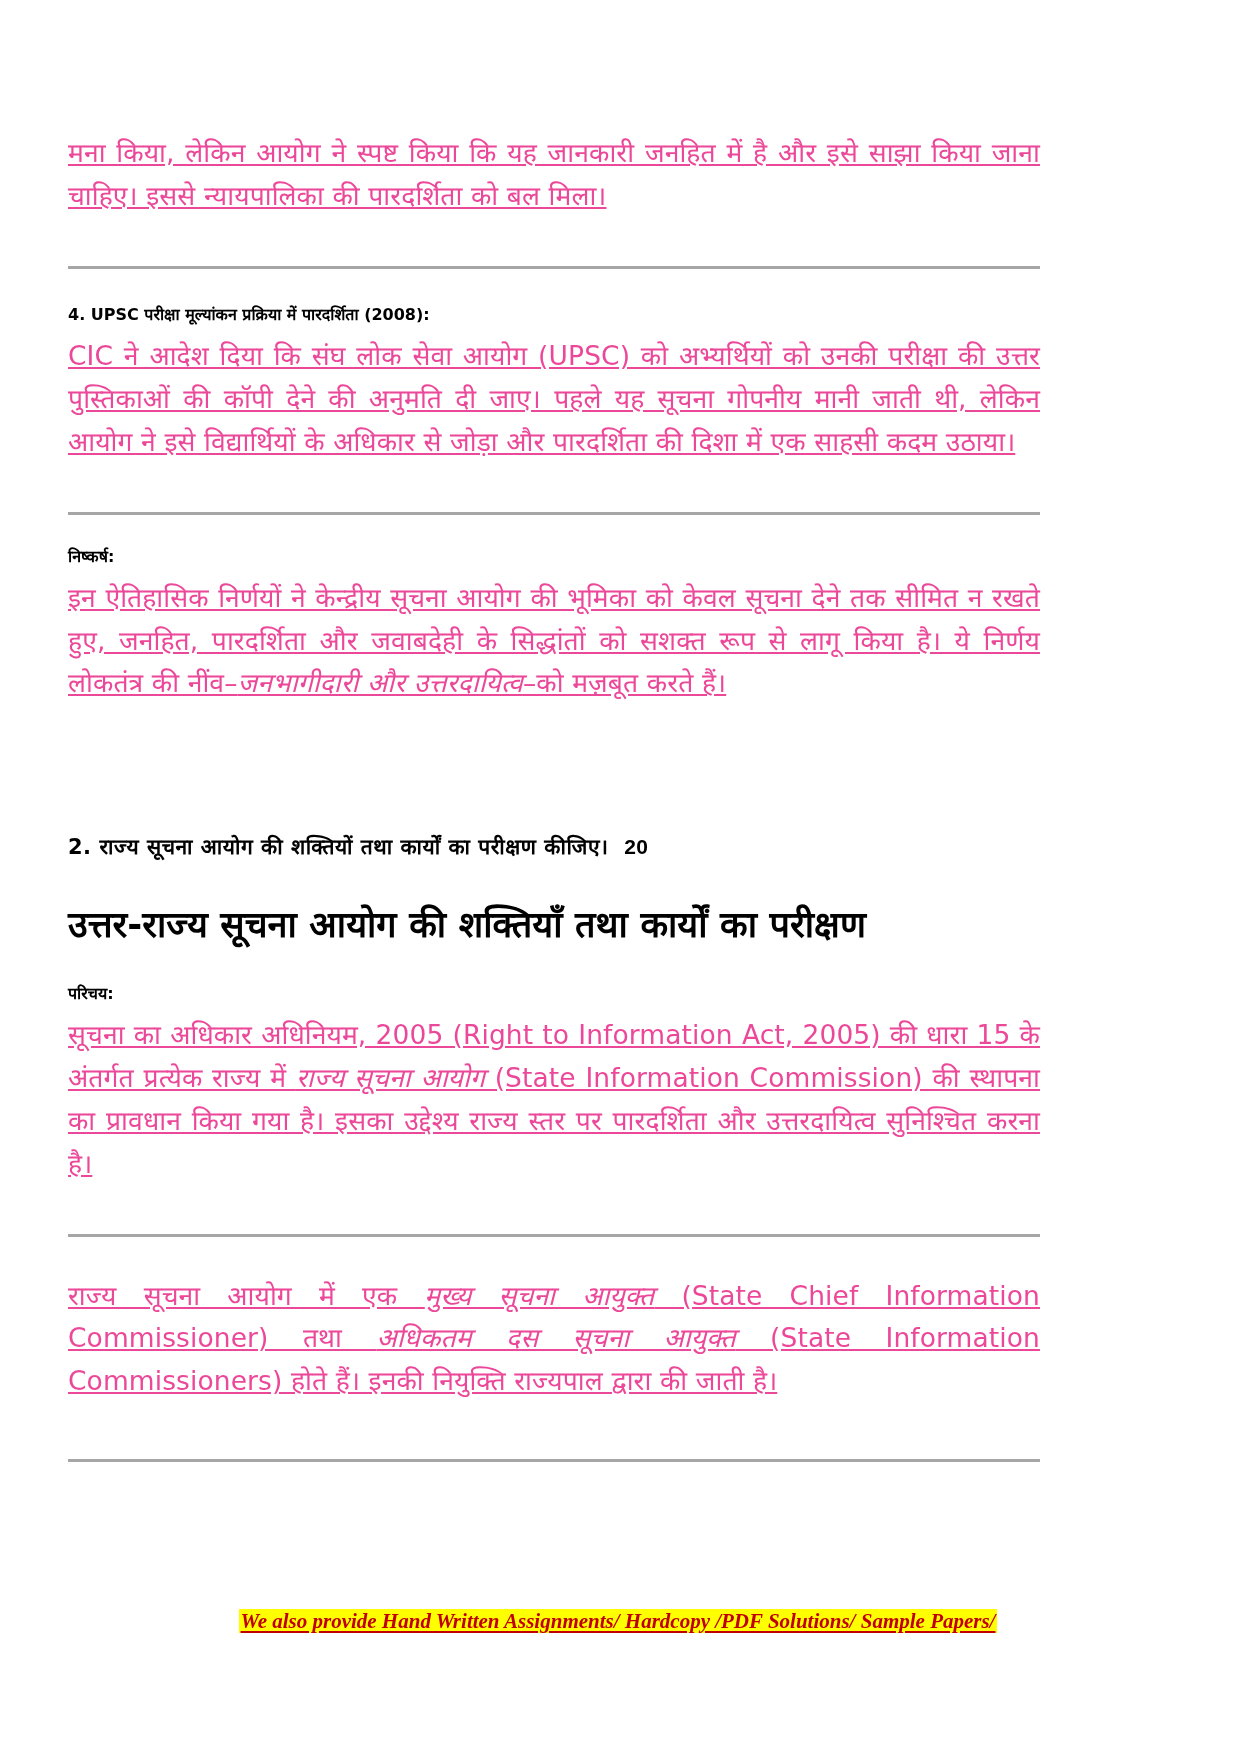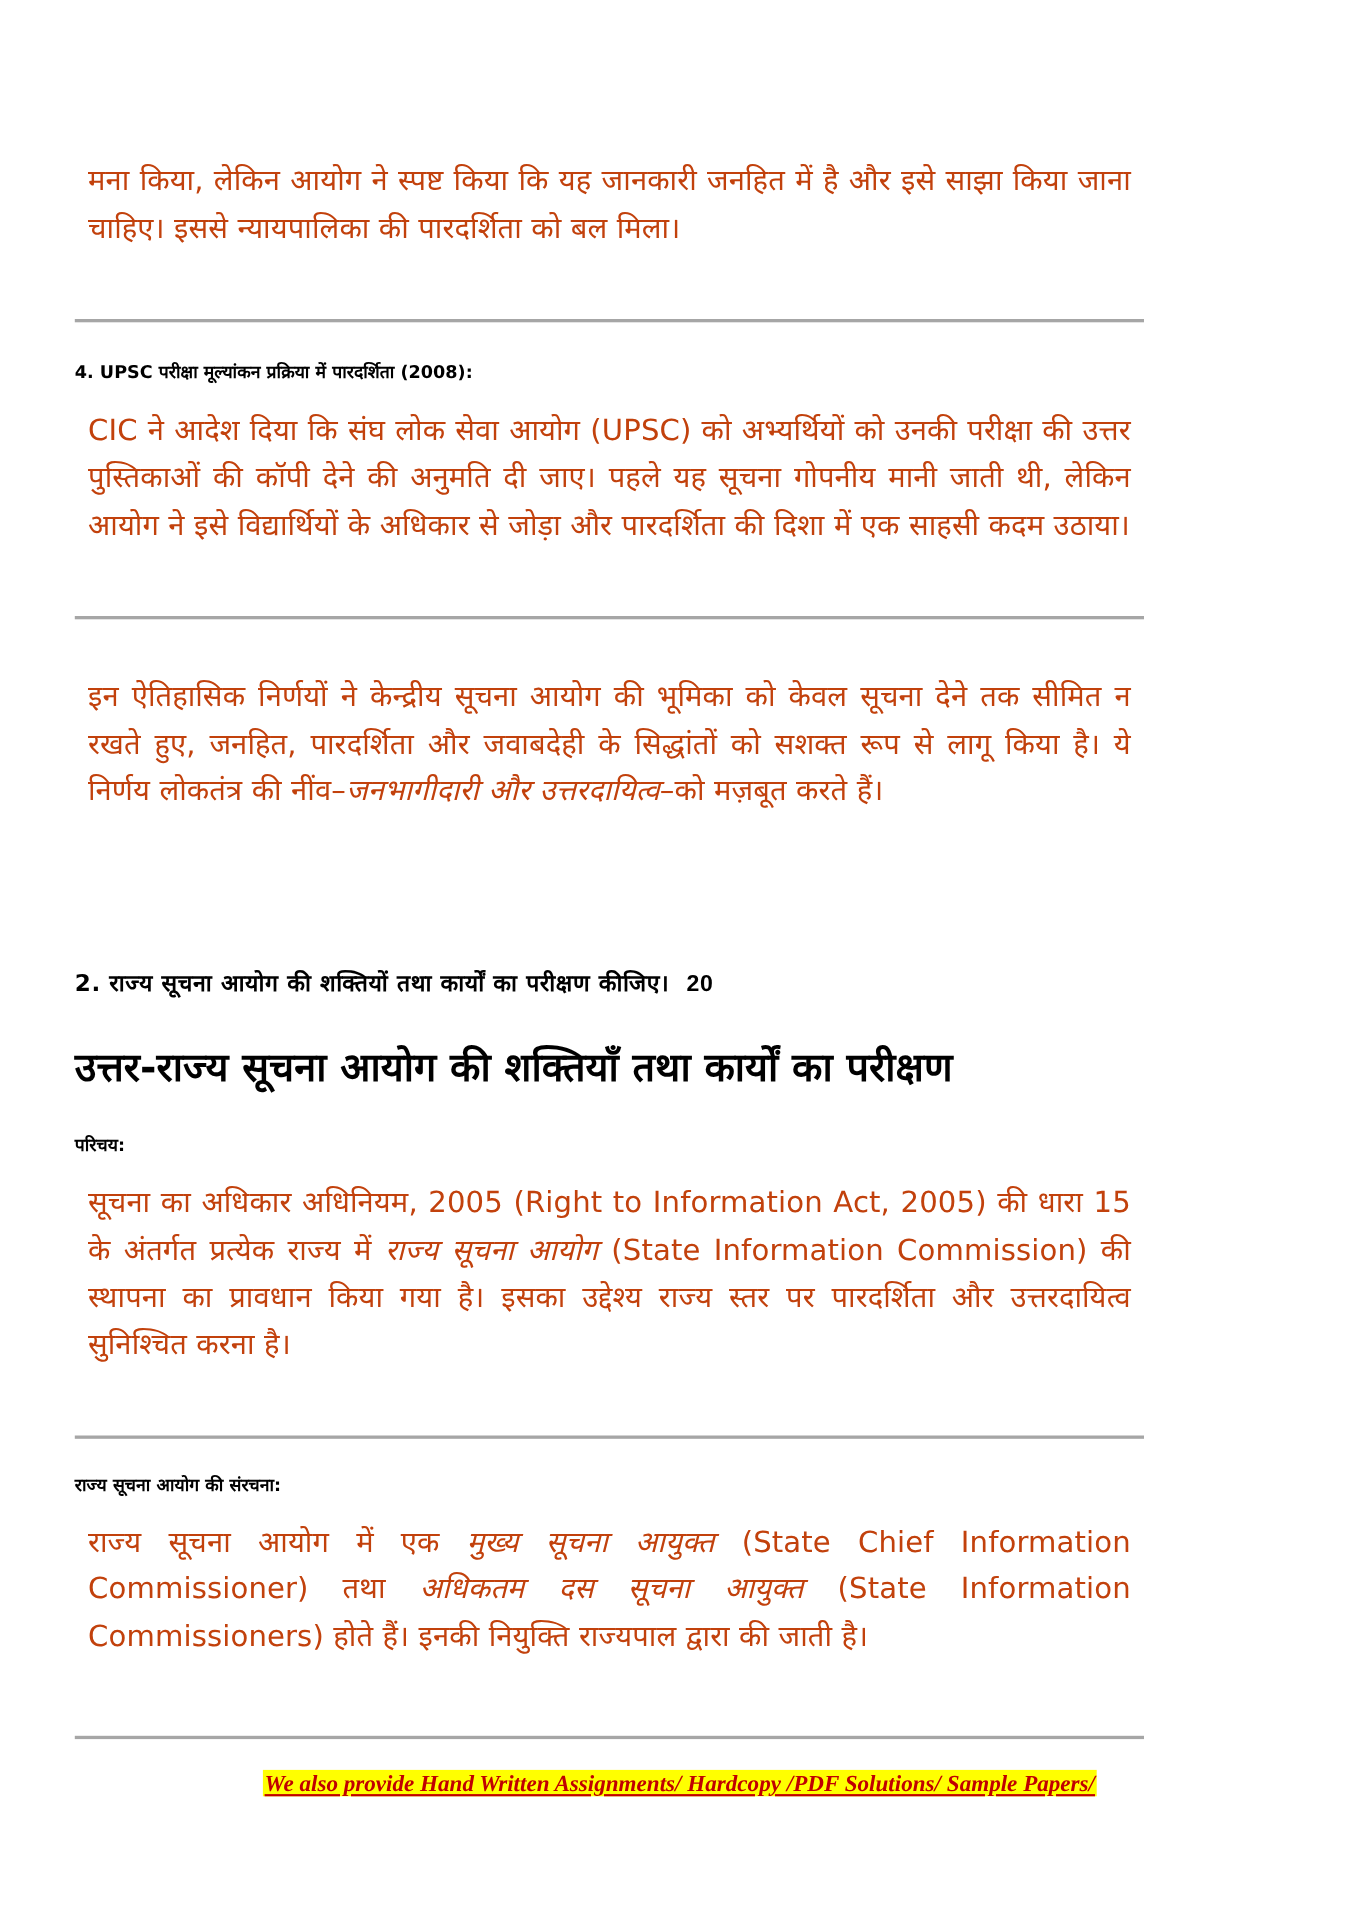--- a/index.html
+++ b/index.html
@@ -30,23 +30,24 @@
     width: 972px;
   }
 
   
   .para {
     font-family: "DejaVu Sans", "Liberation Sans", sans-serif;
     font-size: 26.5px;
     line-height: 1.62;
     text-align: justify;
     text-justify: inter-word;
-    margin: 12px;
-    color: #c2410c;
+    margin: 0;
+    color: #ec4899;
     letter-spacing: 0.1px;
+    text-decoration: underline;
   }
 
   .h-bold {
     font-family: "DejaVu Sans", "Liberation Sans", sans-serif;
     font-size: 16px;
     font-weight: bold;
     line-height: 1.5;
     margin: 0;
     color: #000;
   }
@@ -127,41 +128,41 @@
     <div class="sp-34"></div>
 
     <p class="h-bold">4. UPSC परीक्षा मूल्यांकन प्रक्रिया में पारदर्शिता (2008):</p>
     <div class="sp-8"></div>
     <p class="para">CIC ने आदेश दिया कि संघ लोक सेवा आयोग (UPSC) को अभ्यर्थियों को उनकी परीक्षा की उत्तर पुस्तिकाओं की कॉपी देने की अनुमति दी जाए। पहले यह सूचना गोपनीय मानी जाती थी, लेकिन आयोग ने इसे विद्यार्थियों के अधिकार से जोड़ा और पारदर्शिता की दिशा में एक साहसी कदम उठाया।</p>
 
     <div class="sp-48"></div>
     <hr class="rule">
     <div class="sp-30"></div>
 
+    <p class="h-bold">निष्कर्ष:</p>
     <div class="sp-8"></div>
     <p class="para"><span>इन ऐतिहासिक निर्णयों ने केन्द्रीय सूचना आयोग की भूमिका को केवल सूचना देने तक सीमित न रखते हुए, जनहित, पारदर्शिता और जवाबदेही के सिद्धांतों को सशक्त रूप से लागू किया है। ये निर्णय लोकतंत्र की नींव–</span><em class="it">जनभागीदारी और उत्तरदायित्व</em><span>–को मज़बूत करते हैं।</span></p>
 
     <div class="sp-86"></div>
     <div class="sp-40"></div>
 
     <p class="h-qtn"><span>2. राज्य सूचना आयोग की शक्तियों तथा कार्यों का परीक्षण कीजिए।</span>&nbsp; <span class="latin">20</span></p>
 
     <div class="sp-34"></div>
     <p class="h-ans">उत्तर-राज्य सूचना आयोग की शक्तियाँ तथा कार्यों का परीक्षण</p>
 
     <div class="sp-30"></div>
     <p class="h-bold">परिचय:</p>
     <div class="sp-8"></div>
     <p class="para"><span>सूचना का अधिकार अधिनियम, 2005 (Right to Information Act, 2005) की धारा 15 के अंतर्गत प्रत्येक राज्य में </span><em class="it">राज्य सूचना आयोग</em><span> (State Information Commission) की स्थापना का प्रावधान किया गया है। इसका उद्देश्य राज्य स्तर पर पारदर्शिता और उत्तरदायित्व सुनिश्चित करना है।</span></p>
 
     <div class="sp-48"></div>
     <hr class="rule">
     <div class="sp-30"></div>
 
-    <p class="h-bold">राज्य सूचना आयोग की संरचना:</p>
     <div class="sp-8"></div>
     <p class="para"><span>राज्य सूचना आयोग में एक </span><em class="it">मुख्य सूचना आयुक्त</em><span> (State Chief Information Commissioner) तथा </span><em class="it">अधिकतम दस सूचना आयुक्त</em><span> (State Information Commissioners) होते हैं। इनकी नियुक्ति राज्यपाल द्वारा की जाती है।</span></p>
 
     <div class="sp-56"></div>
     <hr class="rule">
 
   </div>
 
   <div class="promo">
     <div class="promo-row"><span class="promo-line">We also provide Hand Written Assignments/ Hardcopy /PDF Solutions/ Sample Papers/</span></div>

